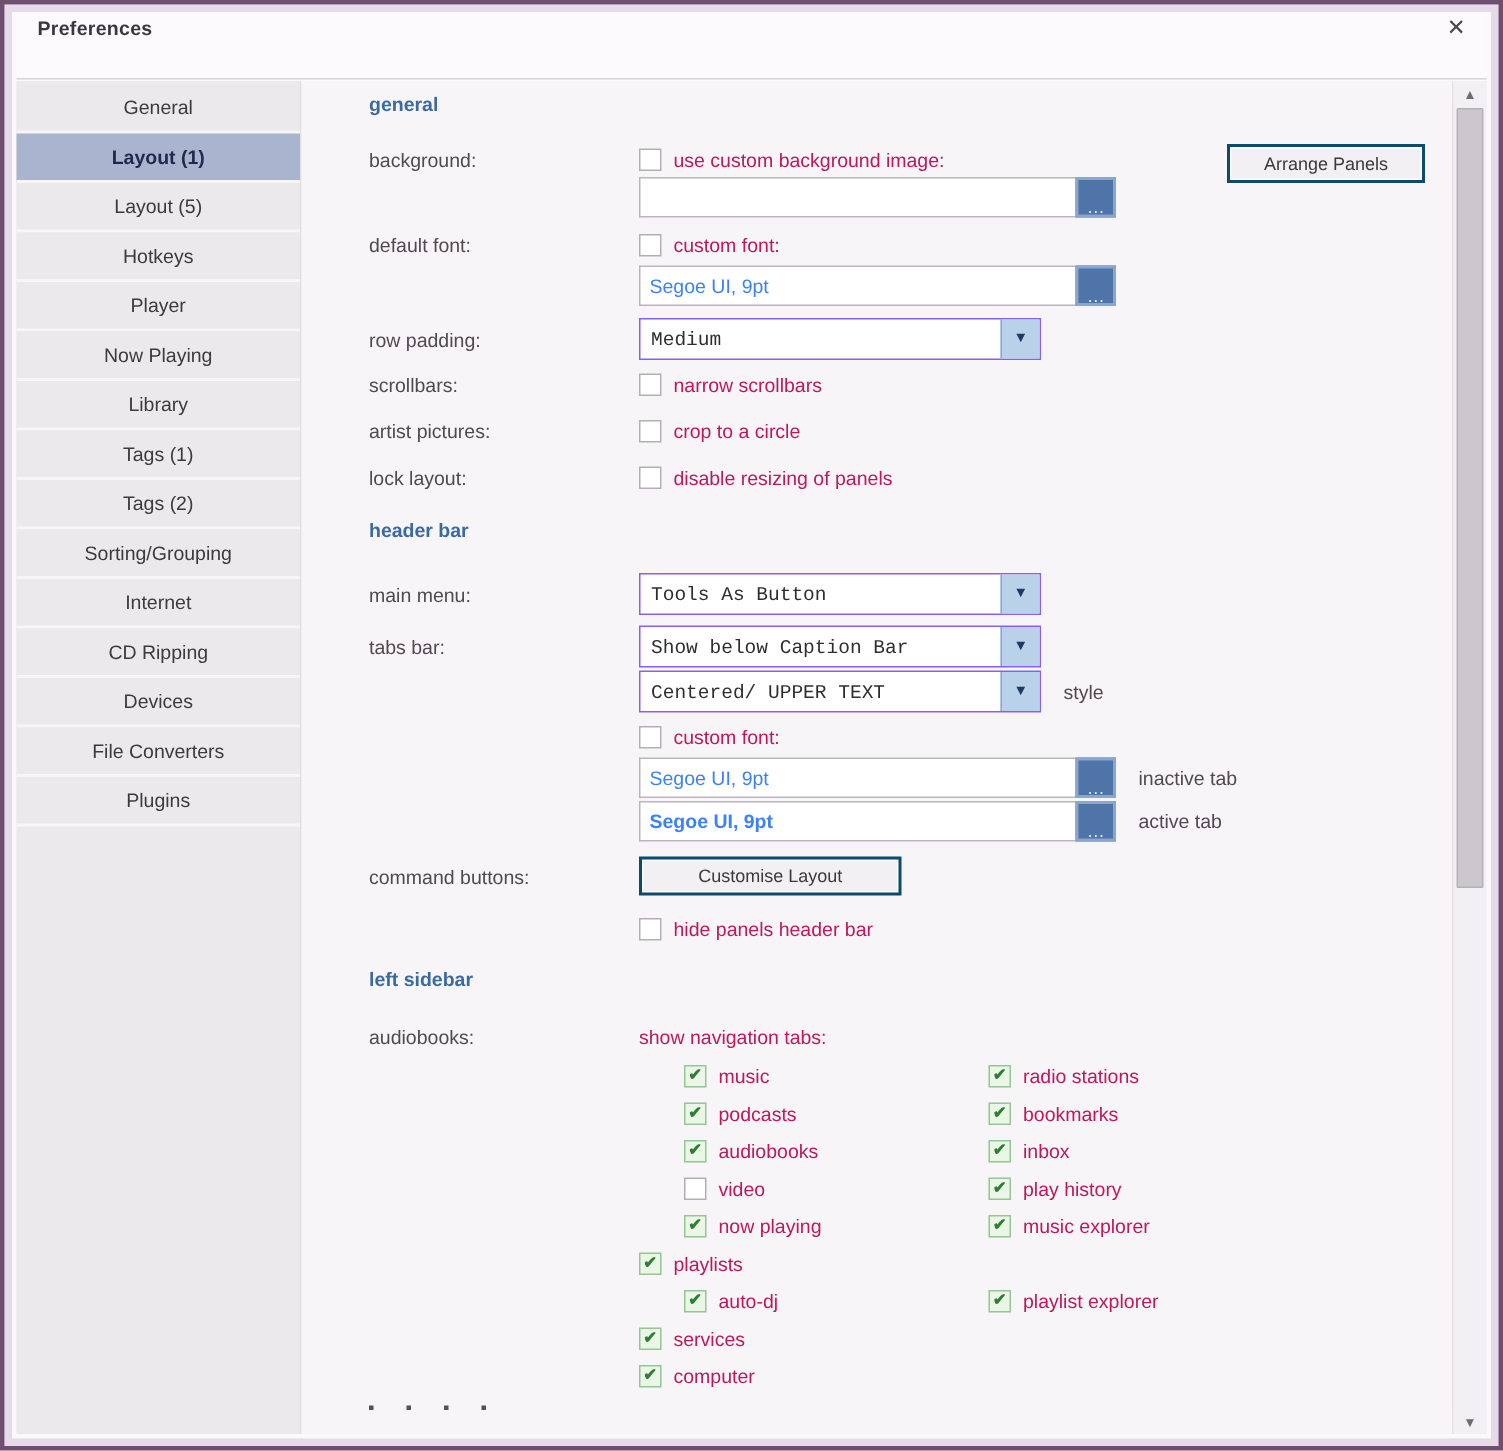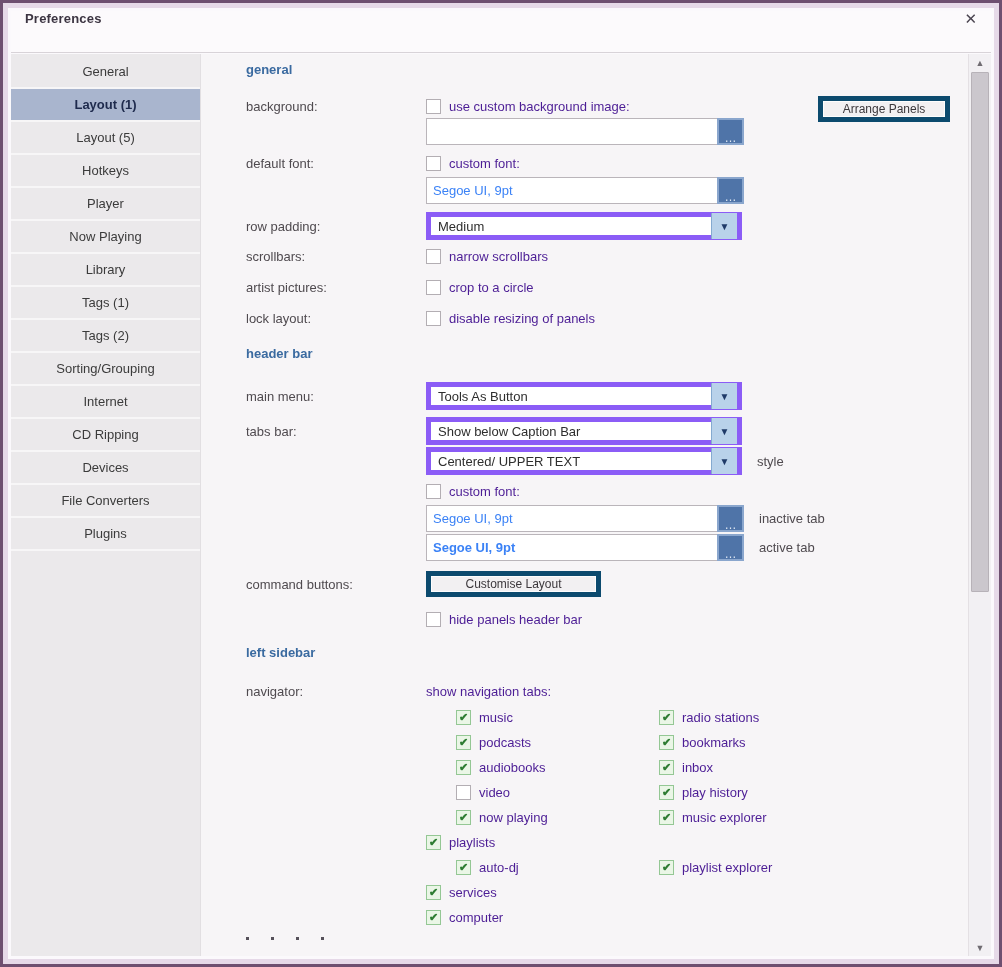--- a/index.html
+++ b/index.html
@@ -36,44 +36,44 @@
   .section-title { font-size:13px; font-weight:bold; color:#3a6aa0; height:20px; }
   .row { display:flex; align-items:center; }
   .lbl { width:180px; flex:none; font-size:13px; color:#4f4a4f; }
   .rlbl { margin-left:15px; font-size:13px; color:#4f4a4f; }
 
   .cb { width:15px; height:15px; flex:none; border:1px solid #b3aeb3; background:#fff;
         display:inline-flex; align-items:center; justify-content:center; margin-right:8px; }
   .cb .mark { visibility:hidden; font-size:11px; color:#2e7d32; line-height:1; font-weight:bold; }
   .cb.checked { background:#eaf6e6; border-color:#94c794; }
   .cb.checked .mark { visibility:visible; }
-  .cb-label { font-size:13px; color:#4c1d95; white-space:nowrap; }
+  .cb-label { font-size:13px; color:#be185d; white-space:nowrap; }
 
   .field { display:flex; width:318px; height:27px; }
   .field input {
     flex:1; height:27px; border:1px solid #bab5ba; border-right:none; background:#fff;
     font-family:"Liberation Sans", sans-serif; font-size:13px; color:#3b82f6; padding:0 6px; outline:none;
   }
   .field input.bold { font-weight:bold; }
   .dots-btn {
     width:27px; height:27px; flex:none; background:#4f74a8; border:2px solid #8aa6cd;
     color:#dfe8f3; font-size:12px; display:flex; align-items:flex-end; justify-content:center;
     line-height:10px; cursor:default;
   }
 
-  .select { display:flex; width:316px; height:28px; border:5px solid #8b5cf6; background:#fff; align-items:center; }
+  .select { display:flex; width:268px; height:28px; border:1px solid #8b5cf6; background:#fff; align-items:center;font-family:Liberation Mono, monospace; }
   .select .val { flex:1; font-size:13px; color:#2e2e2e; padding:0 7px; white-space:nowrap; overflow:hidden; }
   .select .arrow-btn {
     width:26px; height:26px; flex:none; background:#b9d2ea; border-left:1px solid #85aad0;
     display:flex; align-items:center; justify-content:center;
     color:#1f3a68; font-size:10px; cursor:default;
   }
 
   .push-btn {
-    height:26px; background:#f2f0f2; border:5px solid #0c4a6e;
+    height:26px; background:#f2f0f2; border:2px solid #0c4a6e;
     box-shadow: inset 0 0 0 1px #fdfdfd;
     font-family:"Liberation Sans", sans-serif; font-size:12px; color:#3c383c;
     display:inline-flex; align-items:center; justify-content:center; cursor:default;
   }
   .arrange-btn { position:absolute; top:42px; right:18px; width:132px; }
   .customise-btn { width:175px; }
 
   .nav-grid { }
   .nav-row { display:flex; align-items:center; height:25px; }
   .nav-cell-l { width:233px; display:flex; align-items:center; }
@@ -312,21 +312,21 @@
             <span class="mark">✔</span>
           </span>
         <span class="cb-label">hide panels header bar</span>
       </div>
 
       <div class="spacer-16"></div>
       <div class="section-title">left sidebar</div>
       <div class="spacer-16"></div>
 
       <div class="row h20">
-        <span class="lbl">navigator:</span>
+        <span class="lbl">audiobooks:</span>
         <span class="cb-label">show navigation tabs:</span>
       </div>
       <div class="spacer-4"></div>
 
       <div class="nav-grid" style="padding-left:180px;">
 
         <div class="nav-row">
           <span class="nav-cell-l ind1">
             <span class="cb checked">
                 <span class="mark">✔</span>

